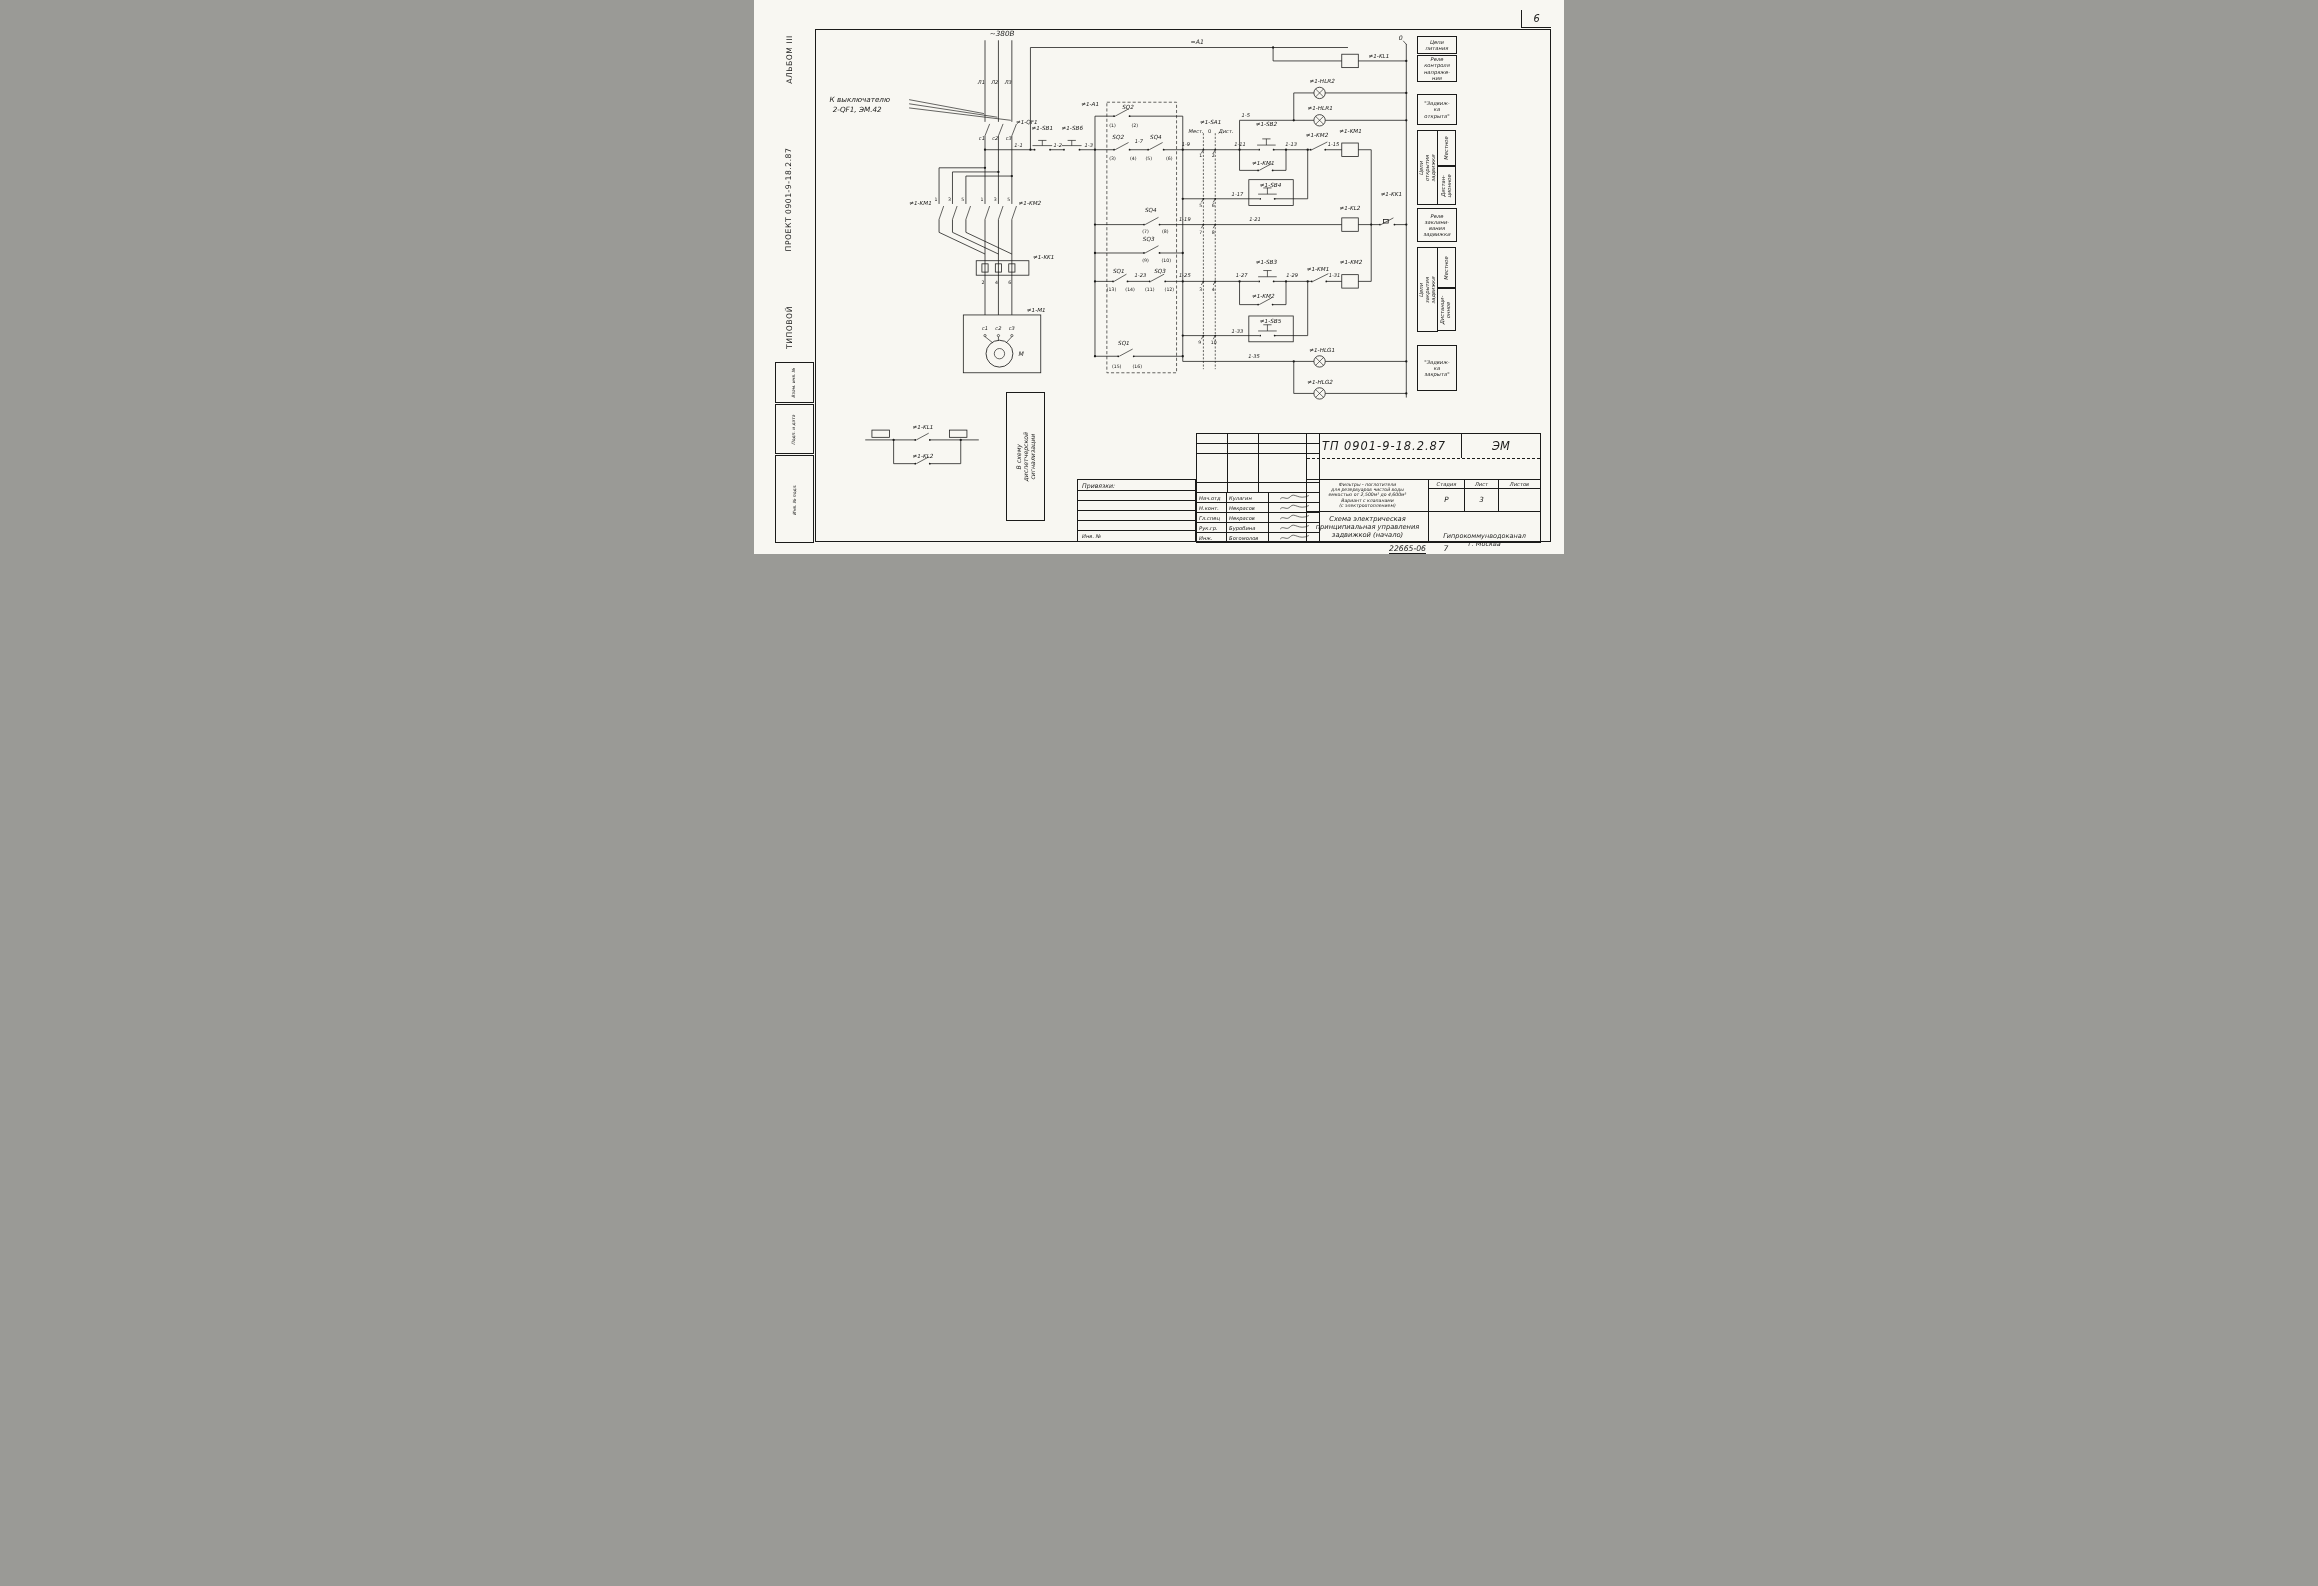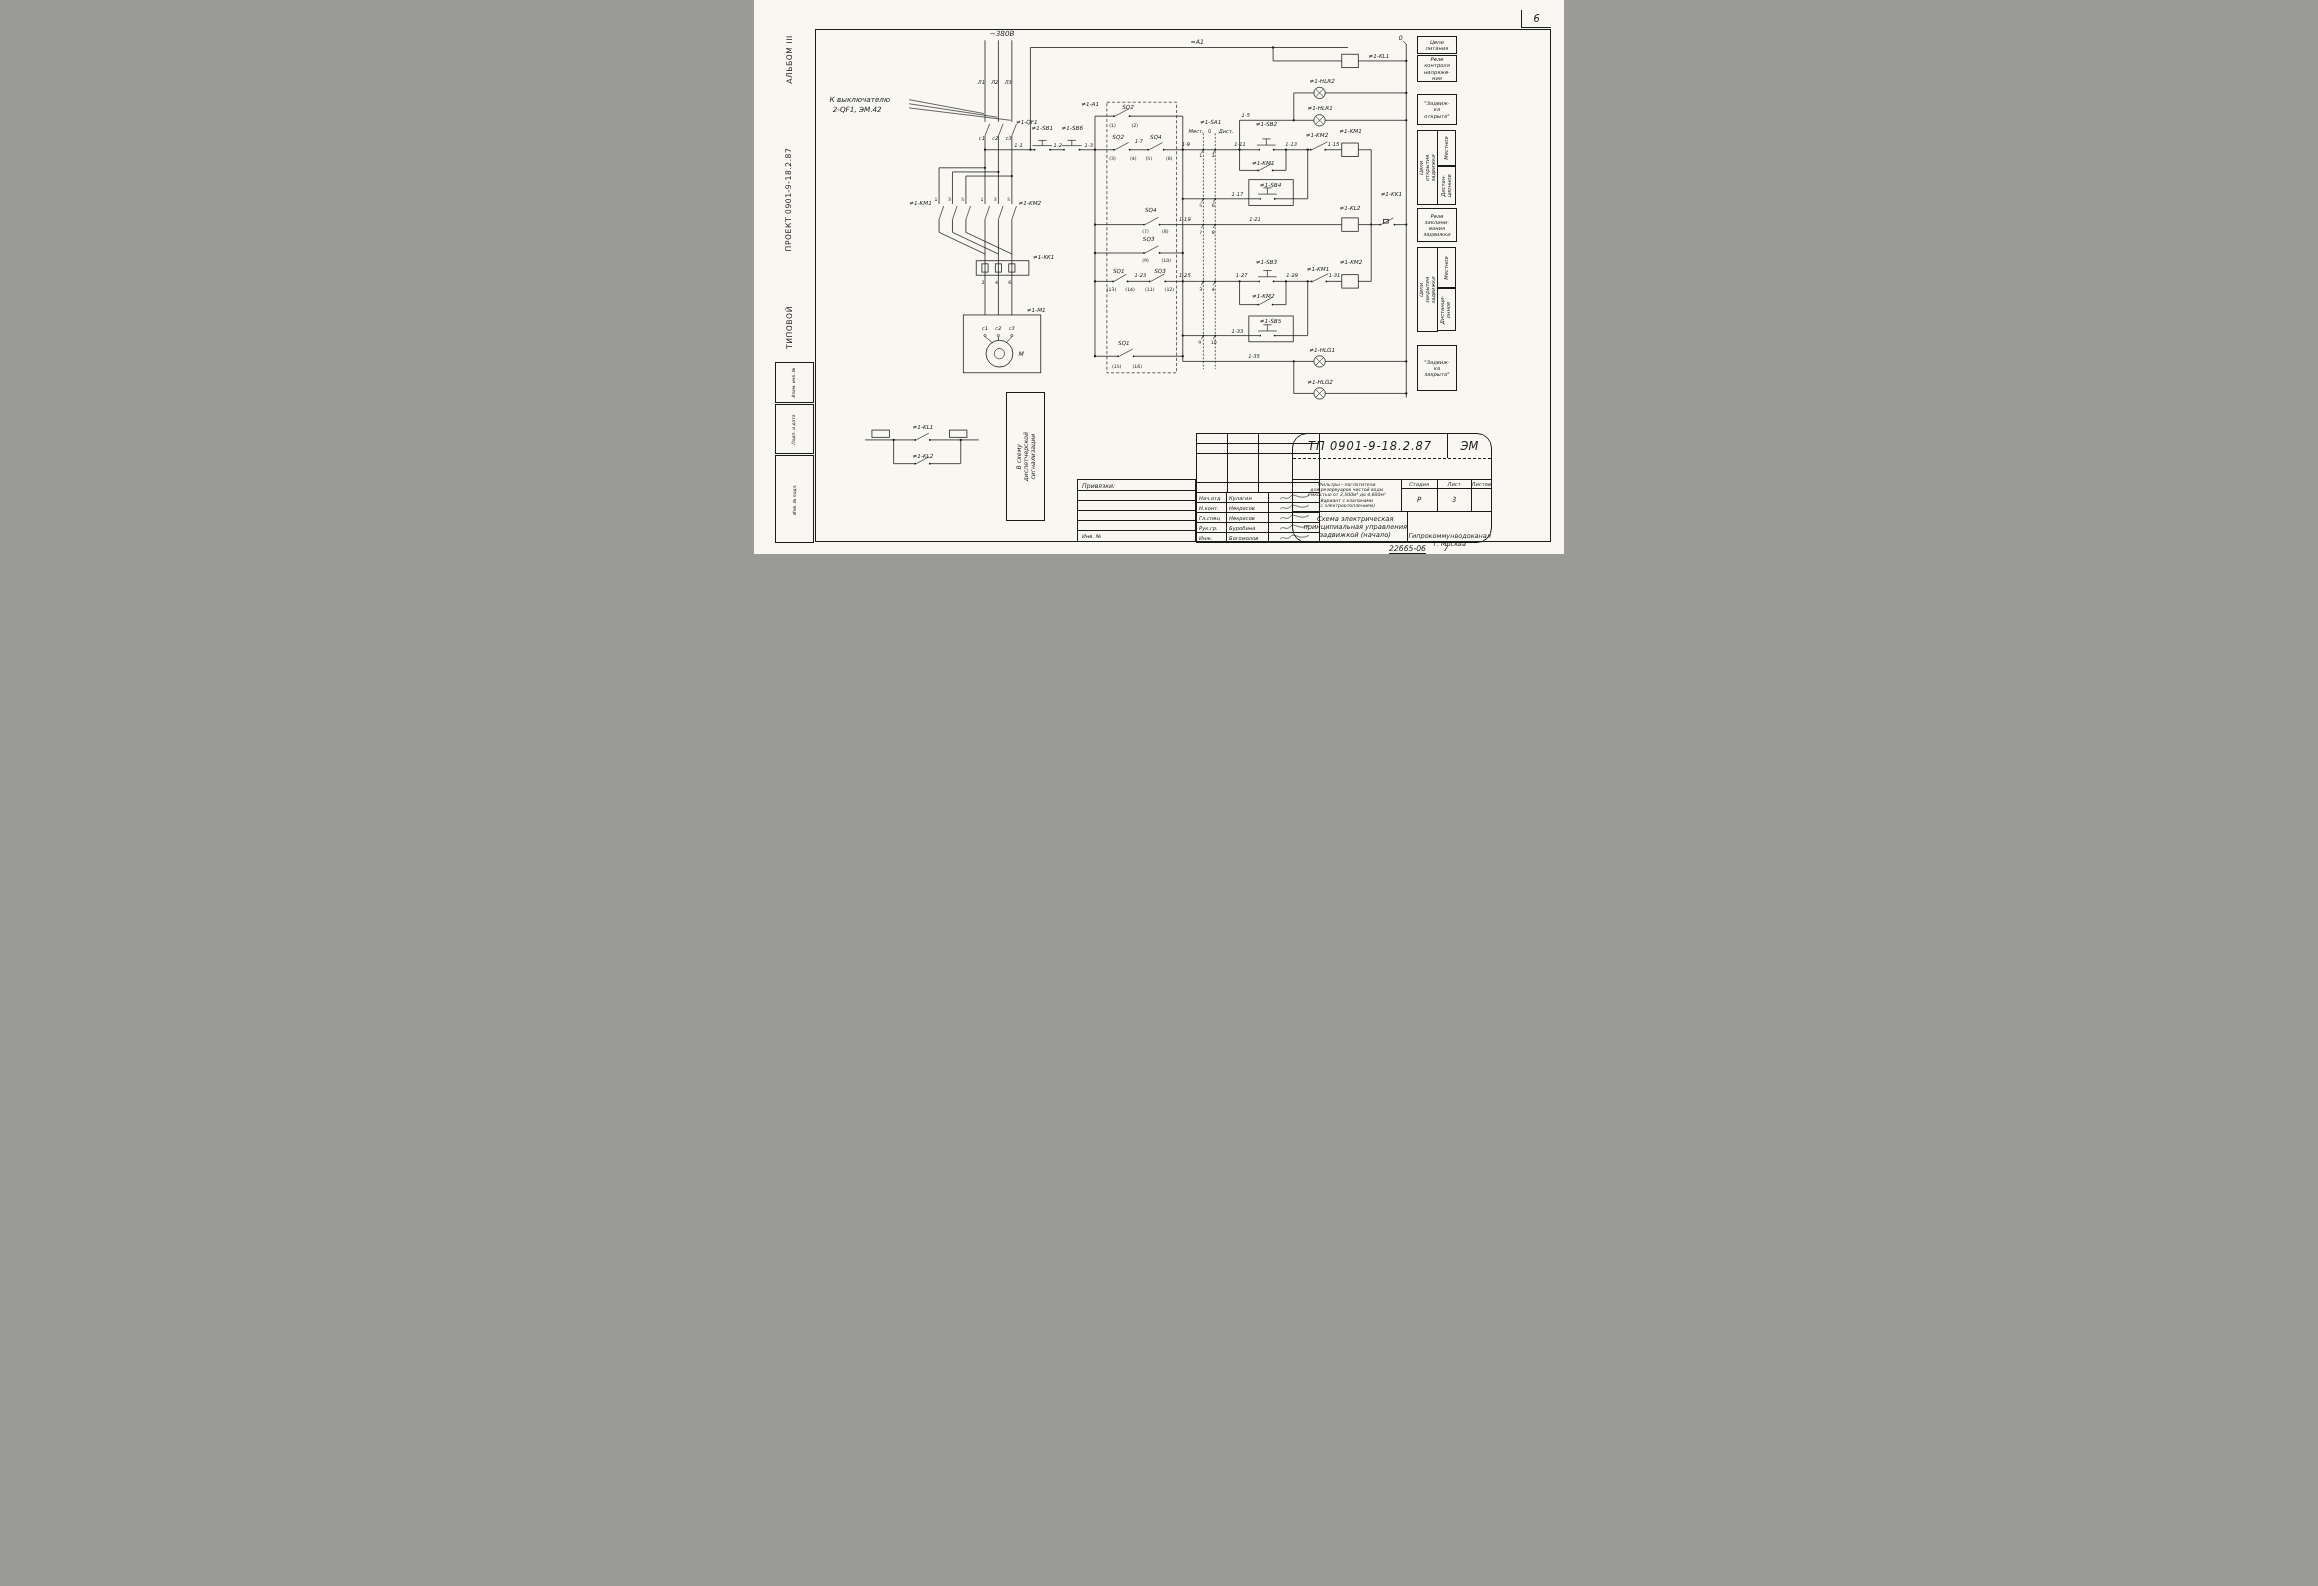--- a/index.html
+++ b/index.html
@@ -38,40 +38,40 @@
   .tbB{left:442px;top:433px;width:124px;height:110px;}
   .tbB .grid{height:59px;border-bottom:0.6px solid #1b1b1a;box-sizing:border-box;
     background:
       repeating-linear-gradient(to bottom,transparent 0,transparent 9.3px,#1b1b1a 9.3px,#1b1b1a 9.8px),
       repeating-linear-gradient(to right,transparent 0,transparent 30.5px,#1b1b1a 30.5px,#1b1b1a 31px);}
   .tbB .sigs{display:grid;grid-template-columns:30px 42px 50px;grid-auto-rows:10px;}
   .tbB .sigs .c{border-bottom:0.5px solid #1b1b1a;border-right:0.5px solid #1b1b1a;
                 font-size:5.2px;font-style:italic;display:flex;align-items:center;
                 padding-left:2.1px;box-sizing:border-box;overflow:hidden;}
   .tbB .sigs .sg{justify-content:center;padding-left:0;border-right:none;}
-  .tbC{left:538px;top:433px;width:200px;height:110px;border-radius:15px;}
+  .tbC{left:552px;top:433px;width:235px;height:110px;}
   .tbC .r1{height:25px;border-bottom:0.8px dashed #1b1b1a;display:flex;box-sizing:border-box;}
   .tbC .r1 .code{width:155px;display:flex;align-items:center;justify-content:center;
                  font-size:11.4px;font-style:italic;letter-spacing:1px;border-right:0.5px solid #1b1b1a;box-sizing:border-box;}
   .tbC .r1 .dtype{flex:1;display:flex;align-items:center;justify-content:center;font-size:11.4px;font-style:italic;}
   .tbC .r2{height:20.7px;border-bottom:0.8px solid #1b1b1a;box-sizing:border-box;}
   .tbC .r3{height:32px;display:flex;border-bottom:0.6px solid #1b1b1a;box-sizing:border-box;}
   .tbC .desc{width:122px;border-right:0.6px solid #1b1b1a;box-sizing:border-box;font-size:4.6px;
              font-style:italic;line-height:1.18;display:flex;align-items:center;justify-content:center;
              text-align:center;white-space:pre-line;}
   .tbC .stages{flex:1;display:grid;grid-template-columns:36px 34px 1fr;grid-template-rows:9.3px 1fr;}
   .tbC .stages .h{border-bottom:0.5px solid #1b1b1a;border-right:0.5px solid #1b1b1a;font-size:5.2px;
                   font-style:italic;display:flex;align-items:center;justify-content:center;box-sizing:border-box;}
   .tbC .stages .v{border-right:0.5px solid #1b1b1a;font-size:7.2px;font-style:italic;
                   display:flex;align-items:center;justify-content:center;box-sizing:border-box;}
   .tbC .stages .h:nth-child(3),.tbC .stages .v:last-child{border-right:none;}
   .tbC .r4{height:30px;display:flex;}
   .tbC .title{width:122px;border-right:0.6px solid #1b1b1a;box-sizing:border-box;font-size:6.7px;
               font-style:italic;line-height:1.2;display:flex;align-items:center;justify-content:center;
-              text-align:center;white-space:pre-line;margin-left:10px;}
+              text-align:center;white-space:pre-line;}
   .tbC .org{flex:1;display:flex;align-items:center;justify-content:center;text-align:center;
             font-size:6.5px;font-style:italic;white-space:pre-line;line-height:1.25;margin-top:26px;}
   .footer{left:635px;top:543px;width:114px;height:11.4px;font-size:7.7px;font-style:italic;
           display:flex;gap:17.6px;align-items:center;}
   .footer .u{border-bottom:0.8px solid #1b1b1a;}
 </style>
 </head>
 <body>
 
 <div id="page">

